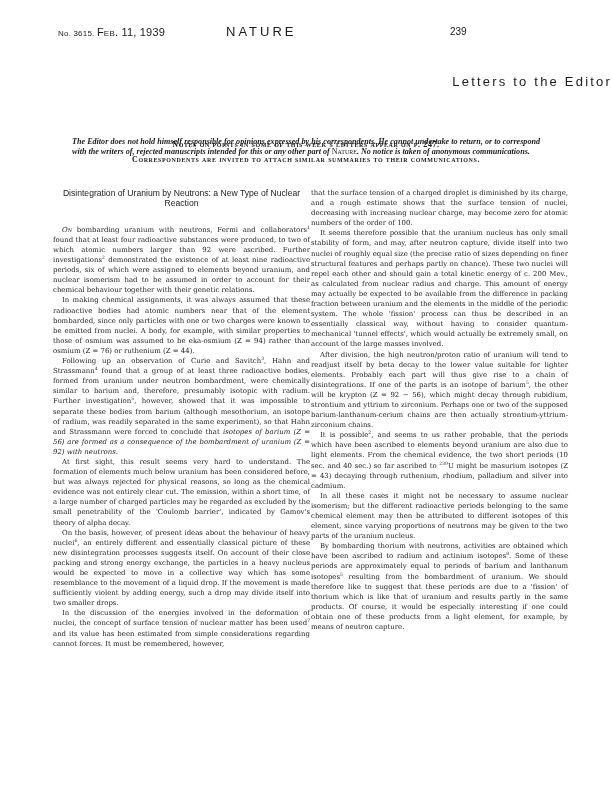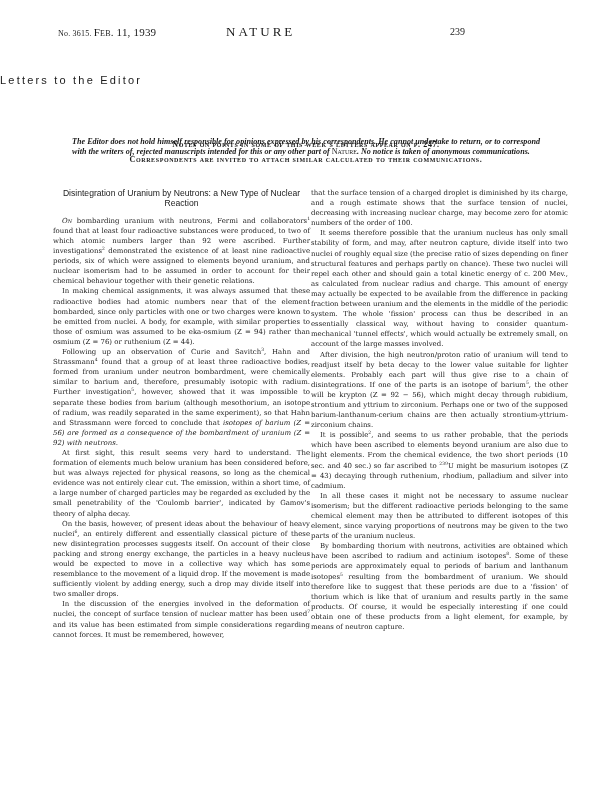--- a/index.html
+++ b/index.html
@@ -1,31 +1,31 @@
 <!DOCTYPE html>
 <html><head>
 <meta charset="utf-8">
 <style>
   html, body { margin: 0; padding: 0; background: #ffffff; }
   body { width: 612px; height: 792px; position: relative; overflow: hidden; color: #1a1a1a; font-family: "DejaVu Serif", serif; }
-  .header { position: absolute; top: 24px; left: 58px; width: 408px; height: 16px; font-family: Liberation Serif, serif; }
+  .header { position: absolute; top: 24px; left: 58px; width: 408px; height: 16px; font-family: Liberation Sans, sans-serif; }
   .hdr-issue { position: absolute; left: 0; top: 2px; font-size: 8px; letter-spacing: 0.2px; }
   .hdr-issue .big { font-size: 11px; }
   .hdr-title { position: absolute; left: 168px; top: 0; font-size: 13px; letter-spacing: 3px; }
   .hdr-page { position: absolute; left: 392px; top: 2px; font-size: 10px; }
-  .section-title { position: absolute; top: 74px; left: 0; width: 612px; text-align: left; font-family: "Liberation Sans", sans-serif; font-size: 11px; letter-spacing: 2.2px; }
+  .section-title { position: absolute; top: 74px; left: 0; width: 612px; text-align: right; font-family: "Liberation Sans", sans-serif; font-size: 13px; letter-spacing: 2.2px; }
   .disclaimer { position: absolute; top: 102px; left: 72px; width: 468px; font-family: "Liberation Serif", serif; font-style: italic; font-weight: bold; font-size: 8.1px; line-height: 10.3px; text-align: justify; margin-top: 35px; }
   .disclaimer .sc { font-style: normal; font-variant: small-caps; font-weight: normal; }
   .notes { position: absolute; left: 0; width: 612px; text-align: center; font-family: "Liberation Serif", serif; font-variant: small-caps; font-size: 8px; font-weight: bold; letter-spacing: 0.6px; }
   .notes.n1 { top: 140px; }
   .notes.n2 { top: 155px; }
   .col { position: absolute; top: 188px; width: 257px; font-family: "DejaVu Serif", serif; font-size: 6.95px; line-height: 10.1px; text-align: justify; }
   .col.left { left: 53px; }
   .col.right { left: 311px; }
-  .art-title { text-align: center; font-family: "Liberation Sans", sans-serif; font-size: 8.6px; line-height: 10.4px; margin: 0 0 7px 0; }
+  .art-title { text-align: center; font-family: "Liberation Sans", sans-serif; font-size: 8.6px; line-height: 10.4px; margin: 0 0 16px 0; }
   .col p { margin: 0; text-indent: 9px; }
   .col p.first { text-indent: 9px; }
   .col p.noindent { text-indent: 0; }
   .sc { font-variant: small-caps; font-style: italic; }
   sup { font-size: 4.5px; line-height: 0; vertical-align: 3px; }
   i { font-style: italic; }
 </style>
 </head>
 <body>
 
@@ -33,21 +33,21 @@
   <span class="hdr-issue"><span>No. 3615.</span> <span class="big" style="font-variant: small-caps;">Feb. 11, 1939</span></span>
   <span class="hdr-title">NATURE</span>
   <span class="hdr-page">239</span>
 </div>
 
 <div class="section-title">Letters to the Editor</div>
 
 <div class="disclaimer"><span>The Editor does not hold himself responsible for opinions expressed by his correspondents. He cannot undertake to return, or to correspond with the writers of, rejected manuscripts intended for this or any other part of </span><span class="sc">Nature</span><span>. No notice is taken of anonymous communications.</span></div>
 
 <div class="notes n1">Notes on points in some of this week's letters appear on p. 247.</div>
-<div class="notes n2">Correspondents are invited to attach similar calculated to their communications.</div>
+<div class="notes n2">Correspondents are invited to attach similar summaries to their communications.</div>
 
 <div class="col left">
   <div class="art-title">Disintegration of Uranium by Neutrons: a New Type of Nuclear Reaction</div>
   <p class="first"><span class="sc">On</span><span> bombarding uranium with neutrons, Fermi and collaborators</span><sup>1</sup><span> found that at least four radioactive substances were produced, to two of which atomic numbers larger than 92 were ascribed. Further investigations</span><sup>2</sup><span> demonstrated the existence of at least nine radioactive periods, six of which were assigned to elements beyond uranium, and nuclear isomerism had to be assumed in order to account for their chemical behaviour together with their genetic relations.</span></p>
   <p>In making chemical assignments, it was always assumed that these radioactive bodies had atomic numbers near that of the element bombarded, since only particles with one or two charges were known to be emitted from nuclei. A body, for example, with similar properties to those of osmium was assumed to be eka-osmium (Z = 94) rather than osmium (Z = 76) or ruthenium (Z = 44).</p>
   <p><span>Following up an observation of Curie and Savitch</span><sup>3</sup><span>, Hahn and Strassmann</span><sup>4</sup><span> found that a group of at least three radioactive bodies, formed from uranium under neutron bombardment, were chemically similar to barium and, therefore, presumably isotopic with radium. Further investigation</span><sup>5</sup><span>, however, showed that it was impossible to separate these bodies from barium (although mesothorium, an isotope of radium, was readily separated in the same experiment), so that Hahn and Strassmann were forced to conclude that </span><i>isotopes of barium (Z = 56) are formed as a consequence of the bombardment of uranium (Z = 92) with neutrons.</i></p>
   <p>At first sight, this result seems very hard to understand. The formation of elements much below uranium has been considered before, but was always rejected for physical reasons, so long as the chemical evidence was not entirely clear cut. The emission, within a short time, of a large number of charged particles may be regarded as excluded by the small penetrability of the 'Coulomb barrier', indicated by Gamov's theory of alpha decay.</p>
   <p><span>On the basis, however, of present ideas about the behaviour of heavy nuclei</span><sup>6</sup><span>, an entirely different and essentially classical picture of these new disintegration processes suggests itself. On account of their close packing and strong energy exchange, the particles in a heavy nucleus would be expected to move in a collective way which has some resemblance to the movement of a liquid drop. If the movement is made sufficiently violent by adding energy, such a drop may divide itself into two smaller drops.</span></p>
   <p><span>In the discussion of the energies involved in the deformation of nuclei, the concept of surface tension of nuclear matter has been used</span><sup>7</sup><span> and its value has been estimated from simple considerations regarding cannot forces. It must be remembered, however,</span></p>
 </div>

